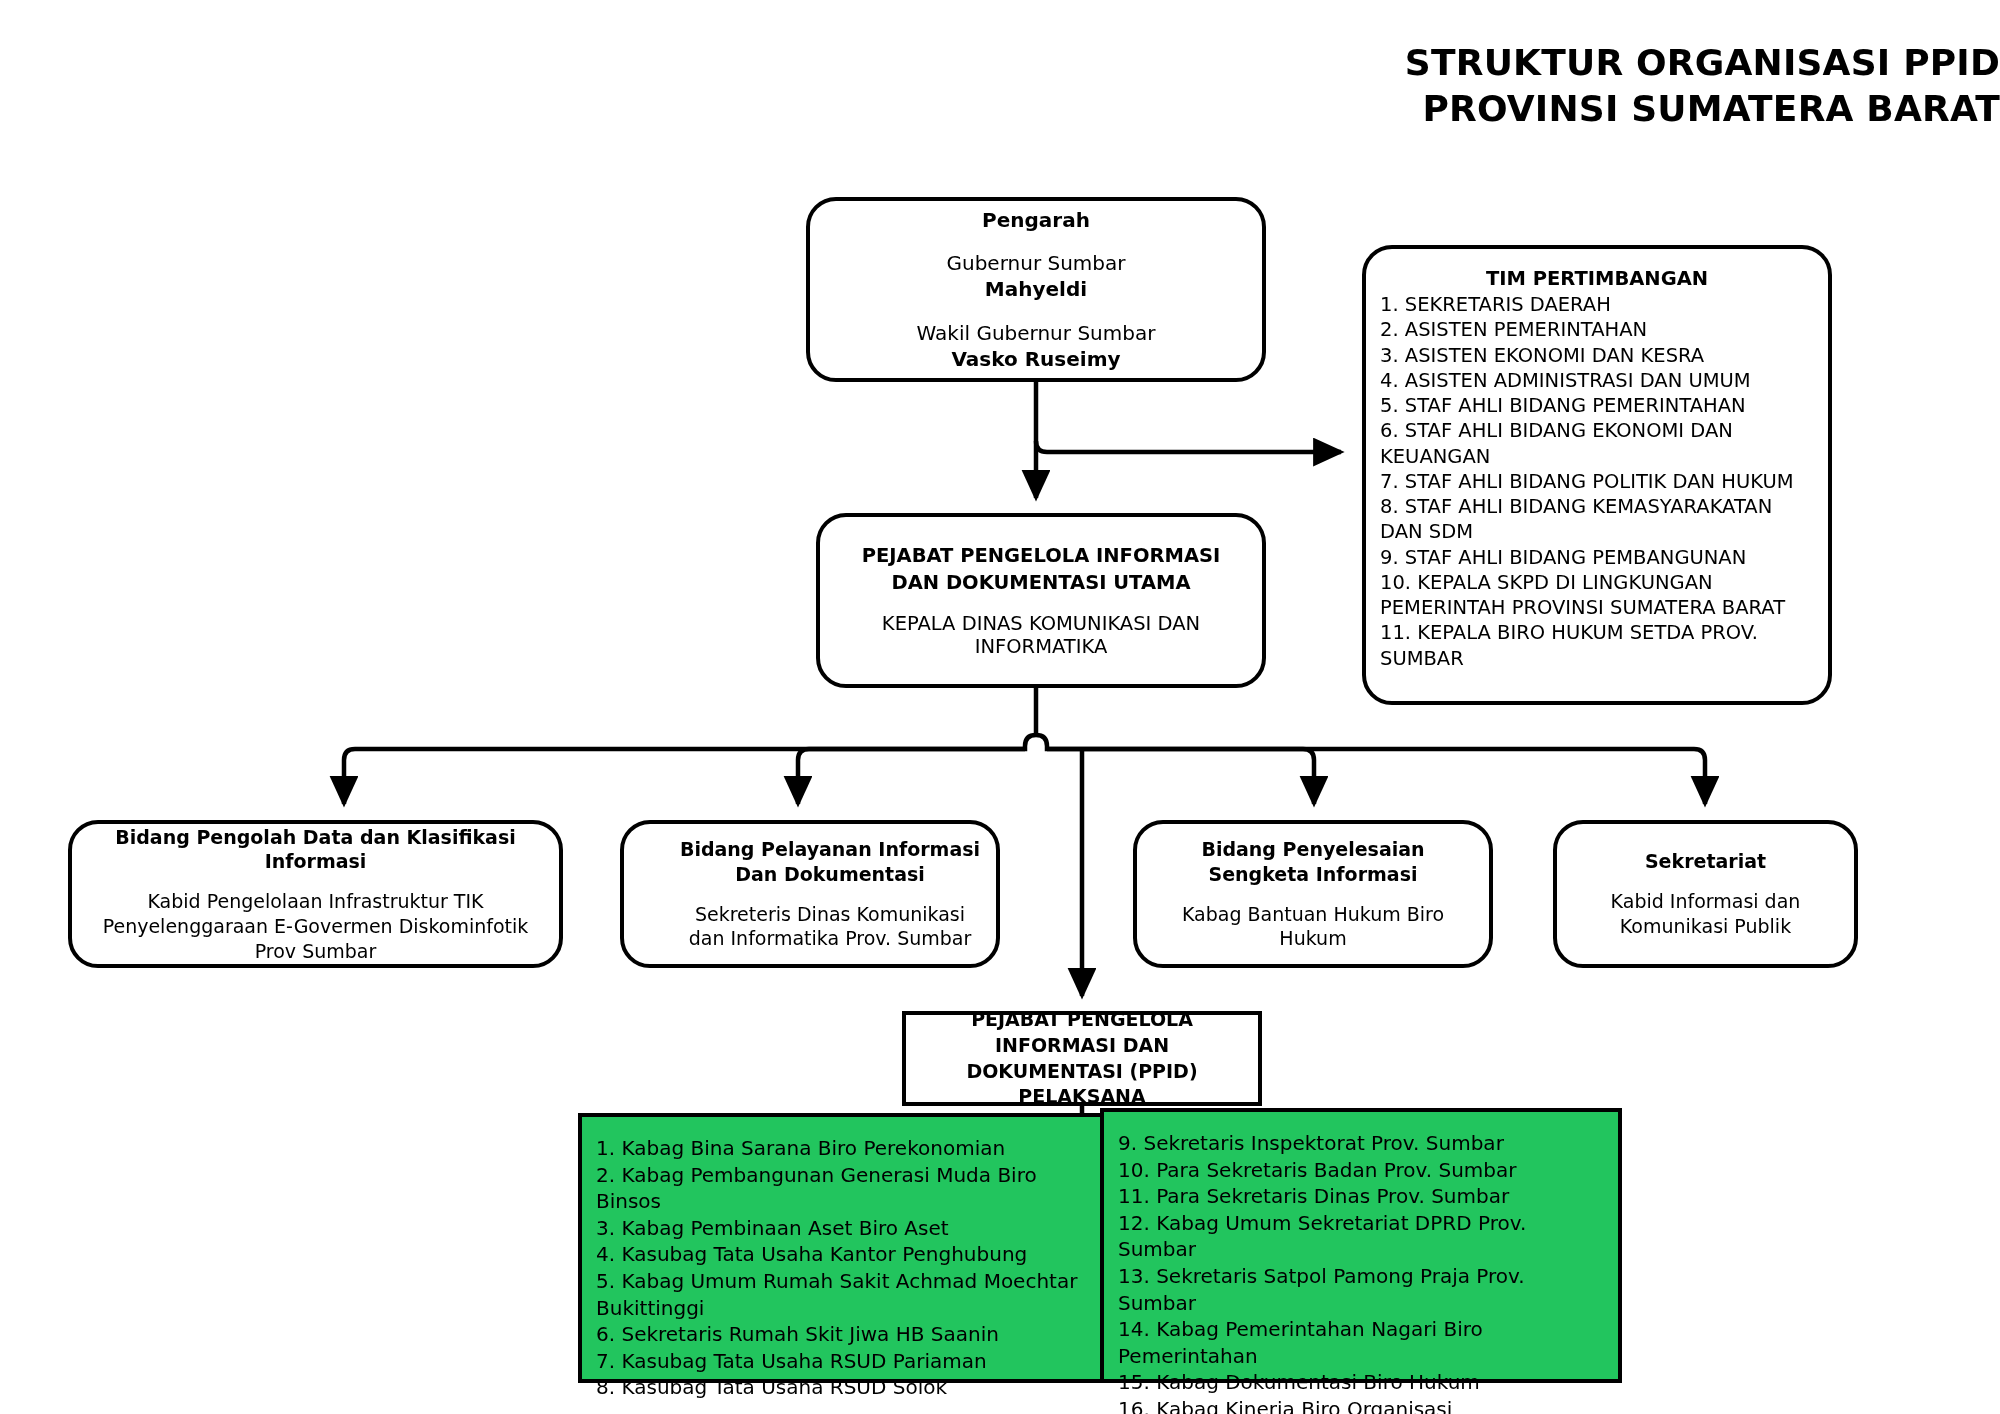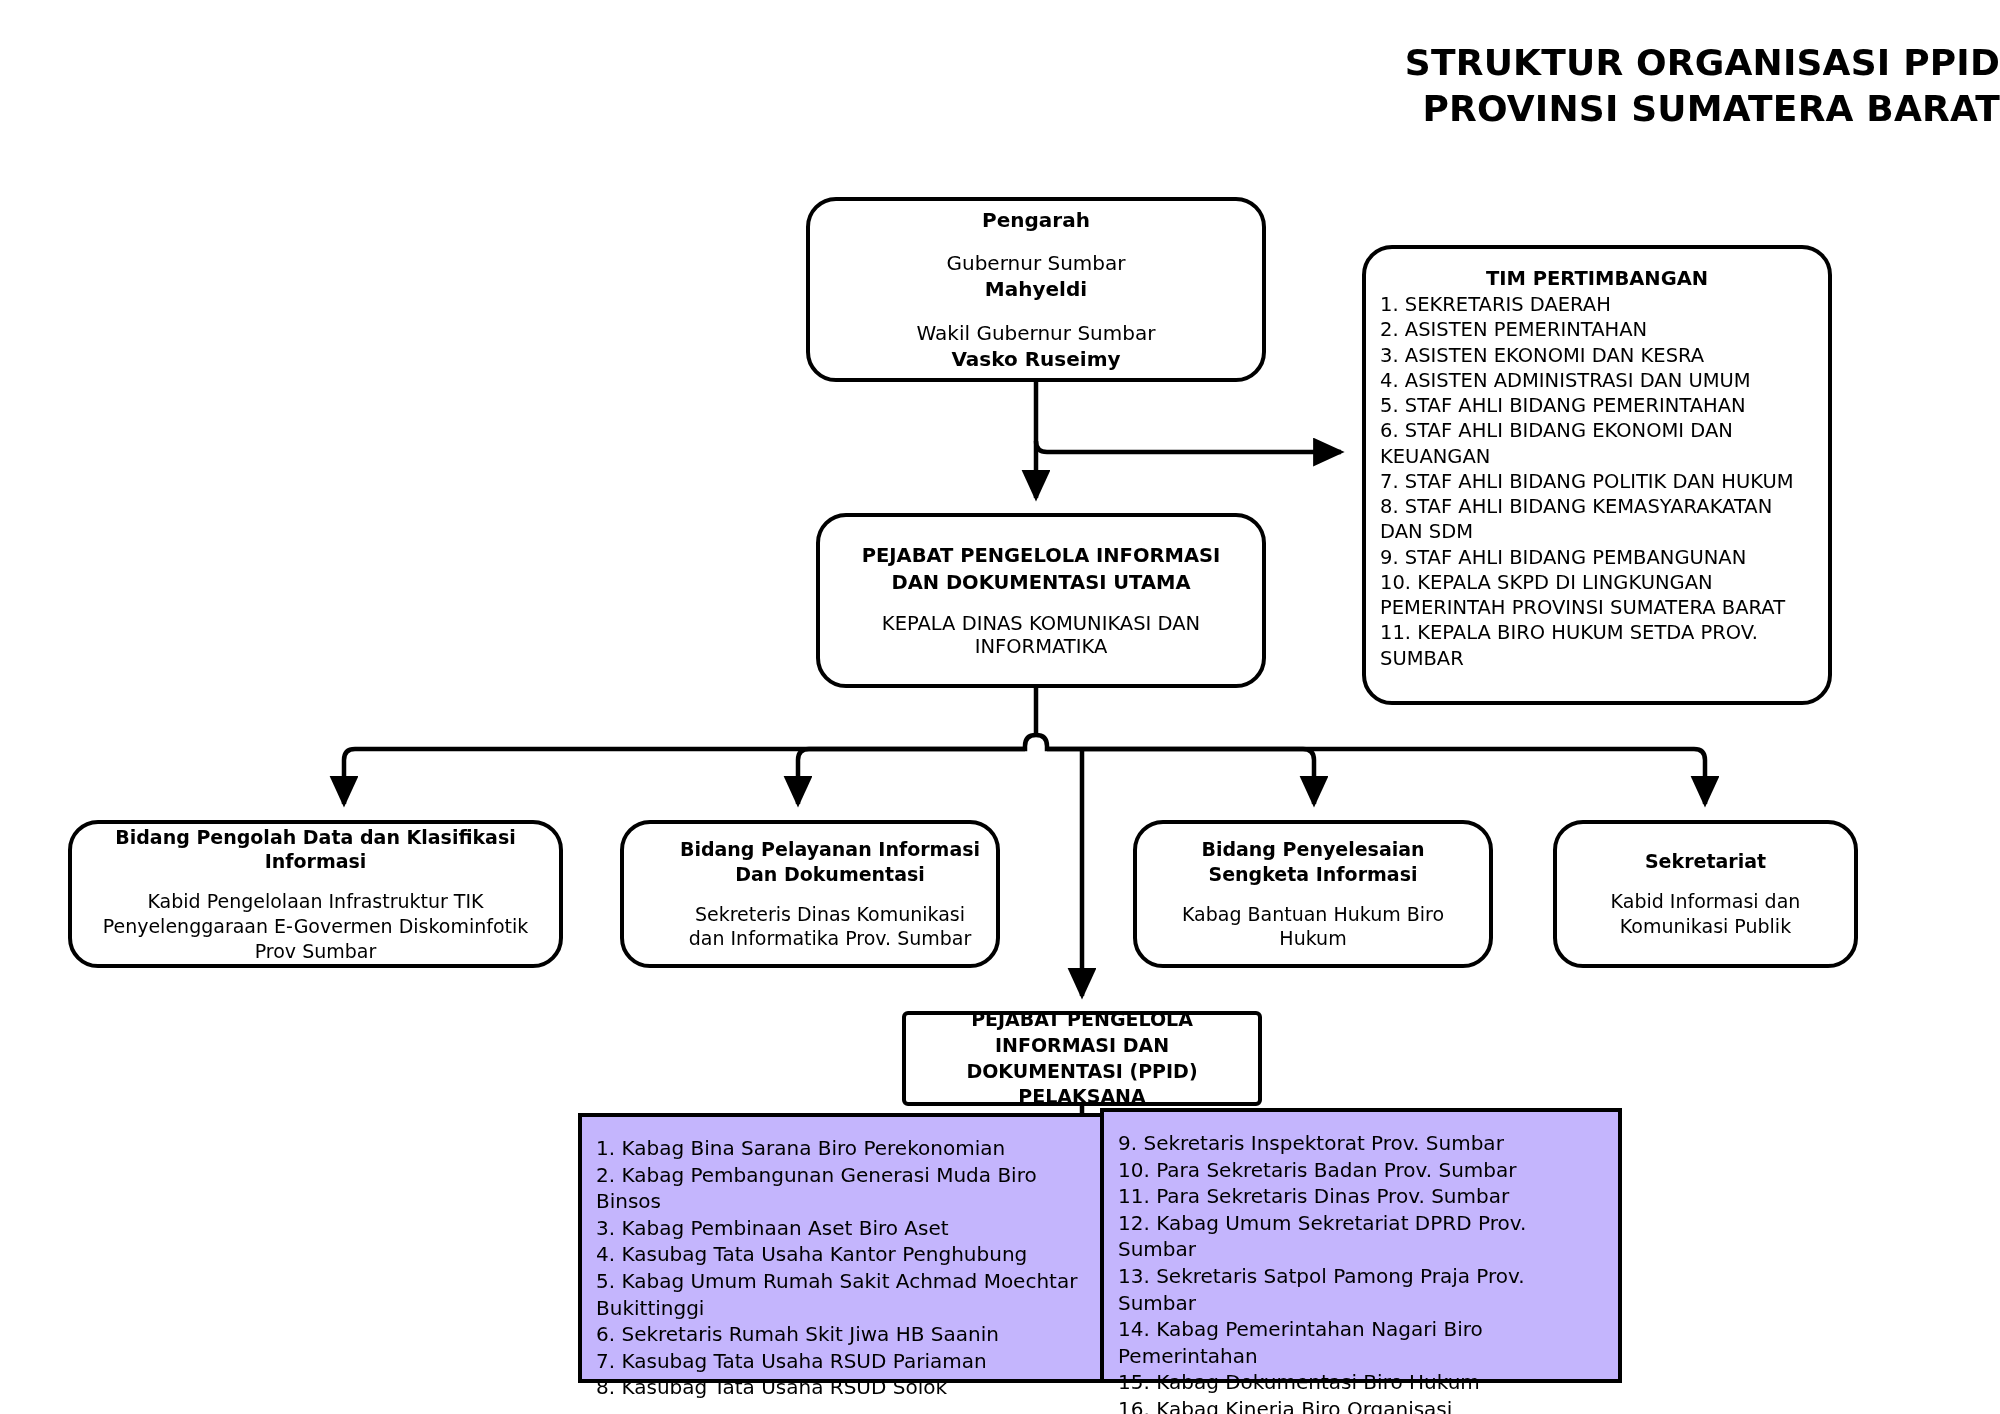--- a/index.html
+++ b/index.html
@@ -80,30 +80,30 @@
   .bidang .sb { font-weight: normal; font-size: 19px; line-height: 1.3; }
   .bidang .inner { padding: 0 14px; }
   #bidang-0 { left: 68px; width: 495px; }
   #bidang-1 { left: 620px; width: 380px; padding-left: 40px; }
   #bidang-2 { left: 1133px; width: 360px; }
   #bidang-3 { left: 1553px; width: 305px; }
 
   
   #pelaksana-head {
     left: 902px; top: 1011px; width: 360px; height: 95px;
-    border-radius: 6px;
+    border-radius: 0;
   }
   #pelaksana-head .hd { font-weight: bold; font-size: 19px; line-height: 1.35; }
 
   
   .plist {
     position: absolute;
     box-sizing: border-box;
     border: 4px solid #000000;
-    background: #c4b5fd;
+    background: #22c55e;
     font-size: 20px;
     line-height: 1.33;
     text-align: left;
     padding: 18px 10px 18px 14px;
   }
   #plist-left { left: 578px; top: 1113px; width: 528px; height: 270px; }
   #plist-right { left: 1100px; top: 1108px; width: 522px; height: 275px; }
 </style>
 </head>
 <body>

